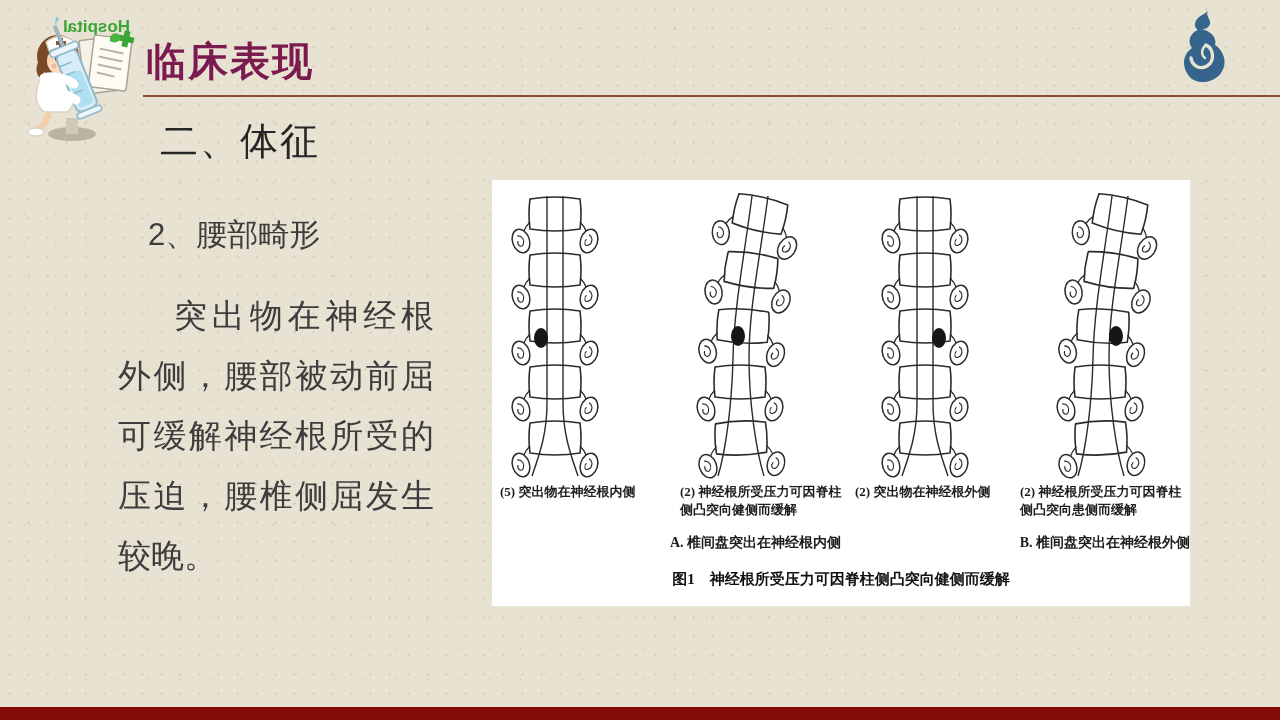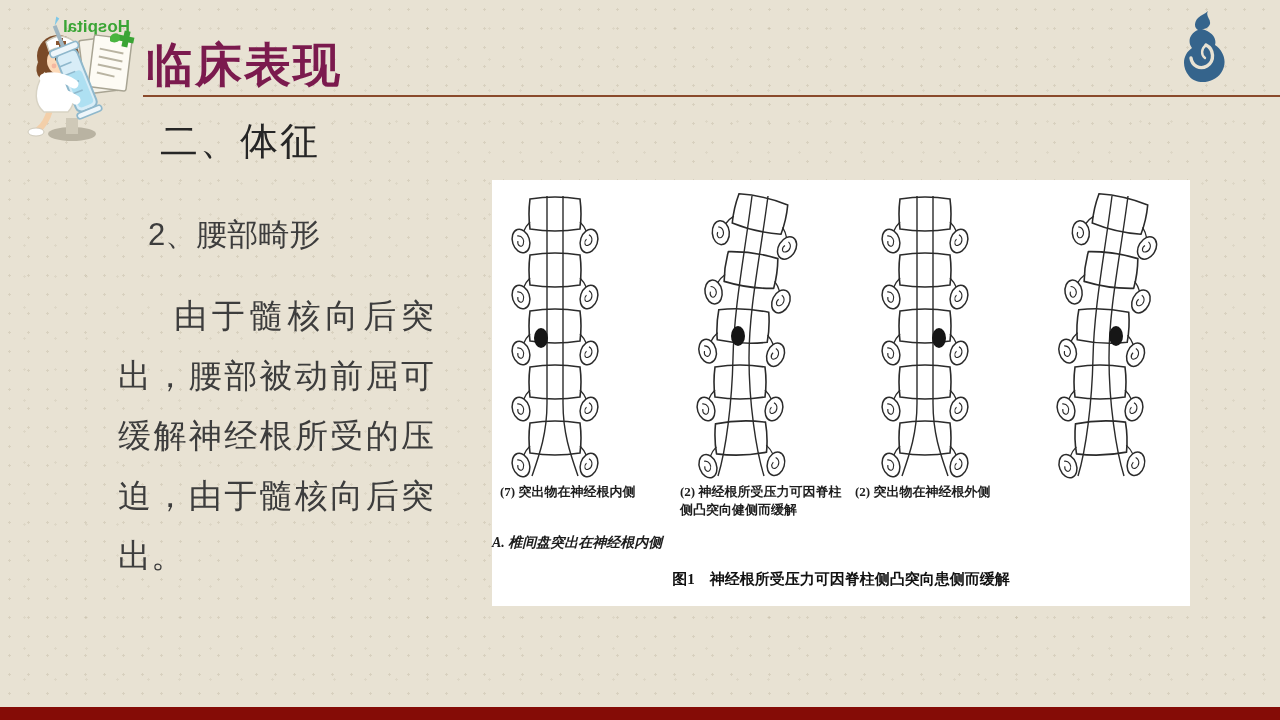--- a/index.html
+++ b/index.html
@@ -8,21 +8,21 @@
     background-color:#e8e2d3;
     background-image:
       radial-gradient(rgba(150,138,110,.20) 1px, transparent 1.3px),
       radial-gradient(rgba(150,138,110,.13) 1px, transparent 1.3px);
     background-size:19px 19px, 31px 31px;
     background-position:0 0, 9px 13px;
     font-family:"Liberation Sans", sans-serif;
   }
   .page-title{
     position:absolute;left:146px;top:34px;
-    font-size:47px;font-weight:800;color:#7b1a4e;letter-spacing:2px;
+    font-size:40px;font-weight:800;color:#7b1a4e;letter-spacing:2px;
   }
   .title-rule{
     position:absolute;left:143px;top:95px;width:1137px;height:2px;
     background:#8a4a2b;
   }
   .heading{
     position:absolute;left:160px;top:116px;
     font-size:38px;font-weight:400;color:#262626;letter-spacing:2px;
   }
   .subheading{
@@ -47,21 +47,21 @@
     display:grid;grid-template-columns:180px 175px 165px 178px;
     font-family:"Liberation Serif", serif;
     font-size:13px;font-weight:700;color:#1d1d1d;line-height:1.4;
   }
   .caption{padding:0 4px 0 8px;}
   .group-labels{
     position:absolute;left:0;top:354px;width:100%;display:flex;
     font-family:"Liberation Serif", serif;
     font-size:14px;font-weight:700;color:#1d1d1d;
   }
-  .group-labels div{width:50%;text-align:left;font-style:italic;}
+  .group-labels div{width:50%;text-align:right;}
   .fig-title{
     position:absolute;left:0;top:390px;width:100%;text-align:center;
     font-family:"Liberation Serif", serif;
     font-size:15px;font-weight:800;color:#111;
   }
   .bottom-bar{
     position:absolute;left:0;top:707px;width:1280px;height:13px;
     background:#850c06;
   }
 </style>
@@ -135,21 +135,21 @@
   <div class="title-rule"></div>
 
   <svg class="gourd-logo" width="44" height="78" viewBox="0 0 44 78">
     <path d="M25,1 C22,6 28,9 27,14 C26,17 23,19 19,19 C29,22 34,28 32,35 C41,41 45,53 38,63 C30,74 13,75 6,66 C-2,56 0,44 9,38 C4,32 7,23 15,20 C11,18 11,12 15,8 C18,5 22,4 25,1 Z" fill="#35648c"></path>
     <path d="M23,35 C31,39 32,51 24,56 C17,60 9,56 8,48" fill="none" stroke="#e8e2d3" stroke-width="3.4" stroke-linecap="round"></path>
     <path d="M23,35 C18,39 18,45 22,48" fill="none" stroke="#e8e2d3" stroke-width="2.4" stroke-linecap="round"></path>
   </svg>
 
   <div class="heading">二、体征</div>
   <div class="subheading">2、腰部畸形</div>
-  <div class="body-text">由于髓核向后突出，腰部被动前屈可缓解神经根所受的压迫，由于髓核向后突出。</div>
+  <div class="body-text">突出物在神经根外侧，腰部被动前屈可缓解神经根所受的压迫，腰椎侧屈发生较晚。</div>
 
   <div class="figure-panel">
     <svg class="spines" width="698" height="300" viewBox="0 0 698 300">
       <defs>
         <g id="facet">
           <ellipse rx="8.5" ry="12" fill="#fff" stroke="#2b2b2b" stroke-width="1.5"></ellipse>
           <path d="M-2,-6 C3,-5 4,1 1,4 C-2,7 -5,3 -3,-1" fill="none" stroke="#2b2b2b" stroke-width="1.1"></path>
         </g>
         <g id="vbody">
           <path d="M-25,-15 Q-27,0 -25,15 Q0,19 25,15 Q27,0 25,-15 Q0,-19 -25,-15 Z" fill="#fff" stroke="#2b2b2b" stroke-width="1.6"></path>
@@ -200,27 +200,29 @@
 
       <g transform="translate(608,4)">
         <use href="#spineC"></use>
         <path class="nerve" d="M12,8 C4,70 -6,120 -7,170 C-8,215 -14,262 -22,288"></path>
         <path class="nerve" d="M28,8 C20,70 9,120 9,170 C9,215 16,262 24,288"></path>
         <ellipse cx="16" cy="148" rx="7" ry="10" fill="#161616"></ellipse>
       </g>
     </svg>
 
     <div class="captions">
-      <div class="caption">(7) 突出物在神经根内侧</div>
+      <div class="caption">(5) 突出物在神经根内侧</div>
       <div class="caption">(2) 神经根所受压力可因脊柱侧凸突向健侧而缓解</div>
       <div class="caption">(2) 突出物在神经根外侧</div>
+      <div class="caption">(2) 神经根所受压力可因脊柱侧凸突向患侧而缓解</div>
     </div>
 
     <div class="group-labels">
       <div>A. 椎间盘突出在神经根内侧</div>
+      <div>B. 椎间盘突出在神经根外侧</div>
     </div>
 
-    <div class="fig-title">图1　神经根所受压力可因脊柱侧凸突向患侧而缓解</div>
+    <div class="fig-title">图1　神经根所受压力可因脊柱侧凸突向健侧而缓解</div>
   </div>
 
   <div class="bottom-bar"></div>
 
 </div>
 
 </body></html>

